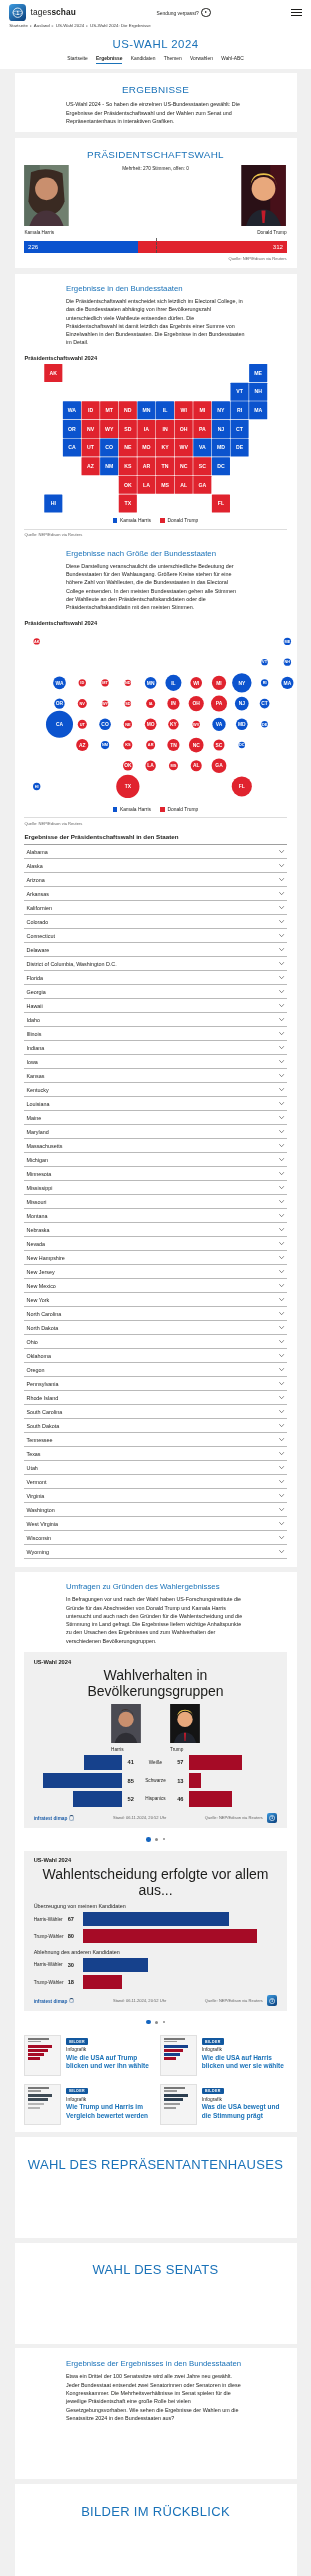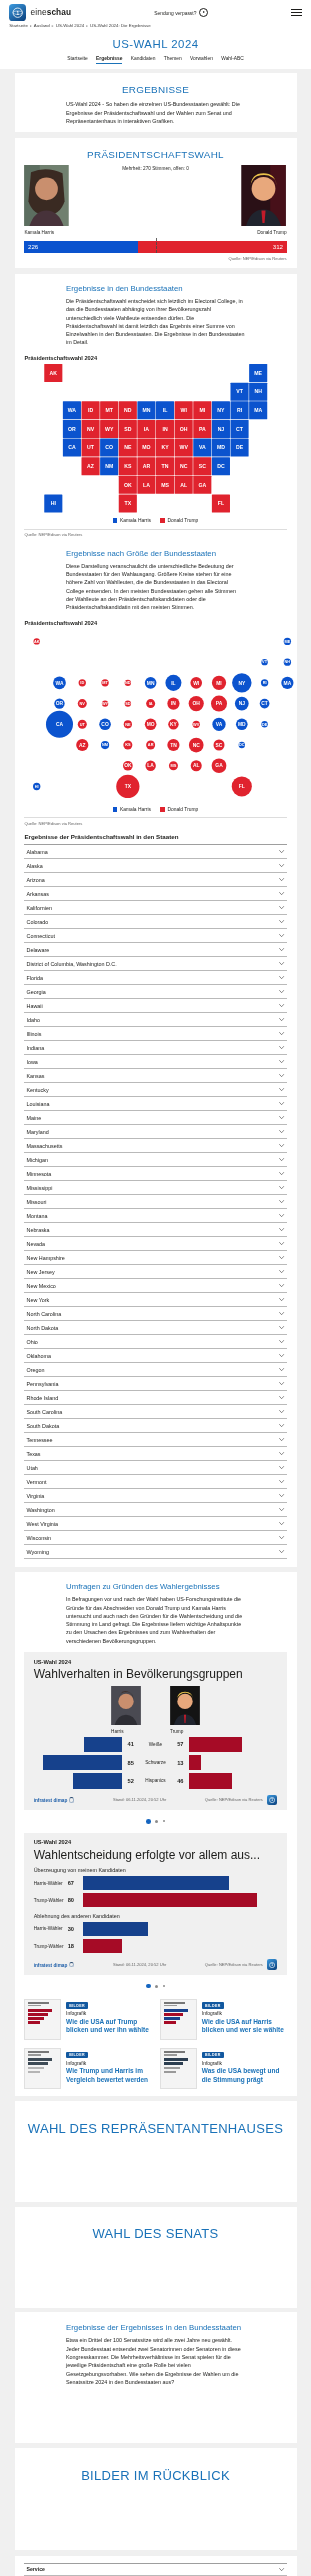--- a/index.html
+++ b/index.html
@@ -49,21 +49,21 @@
   .legend .sw{display:inline-block;width:4.7px;height:4.7px;margin-right:2.6px;vertical-align:-0.5px;}
   
   .listhead{font-size:6.2px;font-weight:700;margin:7.3px 0 0;padding-bottom:4.1px;}
   .acc{border-top:0.5px solid #9e9e9e;}
   .accrow{display:flex;justify-content:space-between;align-items:center;height:13px;border-bottom:0.5px solid #b9b9b9;padding:0 2.1px;cursor:pointer;}
   .accrow span.nm{font-size:5.4px;}
   .chev{width:5.2px;height:5.2px;flex:0 0 5.2px;}
   
   .widget{background:#f0f0f0;padding:6.7px 9.3px 5.2px;margin-top:7.3px;}
   .kicker{font-size:5.7px;font-weight:700;}
-  .wtitle{font-size:12px;font-weight:400;margin:2.1px 0 5.2px;}
+  .wtitle{font-size:14px;font-weight:400;margin:2.1px 0 5.2px;text-align:center;}
   .photos{display:flex;justify-content:center;gap:29px;margin:2.1px 0 1px;}
   .photos .pc{width:30px;}
   .photos .plabel{font-size:4.7px;margin-top:1.6px;}
   .demo-row{display:grid;grid-template-columns:1fr 17.6px 32px 17.6px 1fr;align-items:center;margin:2.6px 0;}
   .demo-row .num{font-size:5.7px;font-weight:700;text-align:center;}
   .demo-row .glabel{font-size:4.7px;text-align:center;}
   .demo-row .bh{background:#16418c;height:15.6px;justify-self:end;}
   .demo-row .bt{background:#a60b26;height:15.6px;}
   .wfoot{display:flex;align-items:center;gap:4.1px;margin-top:6.2px;}
   .ifd{color:#1f5fa9;font-size:4.7px;font-weight:700;white-space:nowrap;}
@@ -104,21 +104,21 @@
 
 <div class="w">
   <div class="hbar">
     <div class="logo">
       <svg width="11.4" height="11.4" viewBox="0 0 22 22">
         <circle cx="11" cy="11" r="9" fill="none" stroke="#fff" stroke-width="1.6"></circle>
         <ellipse cx="11" cy="11" rx="9" ry="3.4" fill="none" stroke="#fff" stroke-width="1"></ellipse>
         <text x="11" y="14.5" font-size="9" fill="#fff" text-anchor="middle" font-family="Liberation Sans,sans-serif" font-weight="bold">1</text>
       </svg>
     </div>
-    <div class="wordmark"><span>eine</span><b>schau</b></div>
+    <div class="wordmark"><span>tages</span><b>schau</b></div>
     <div class="hcenter"><span>Sendung verpasst?</span><span class="play"></span></div>
     <div class="burger">
         <div></div>
         <div></div>
         <div></div>
       </div>
   </div>
   <div class="crumb" id="breadcrumb"><span>Startseite</span><span class="sep">▸</span><span>Ausland</span><span class="sep">▸</span><span>US-Wahl 2024</span><span class="sep">▸</span><span>US-Wahl 2024: Die Ergebnisse</span></div>
 </div>
 

